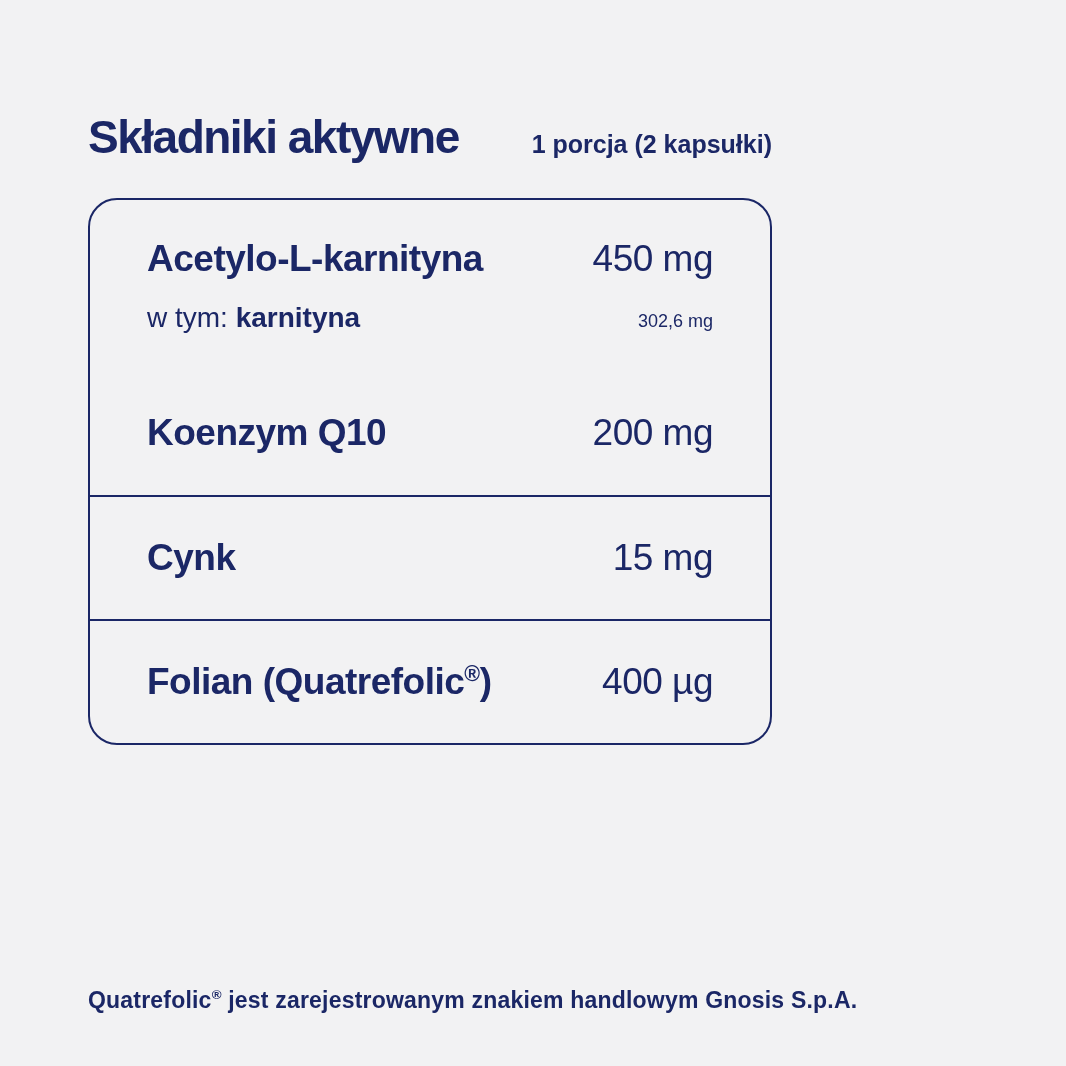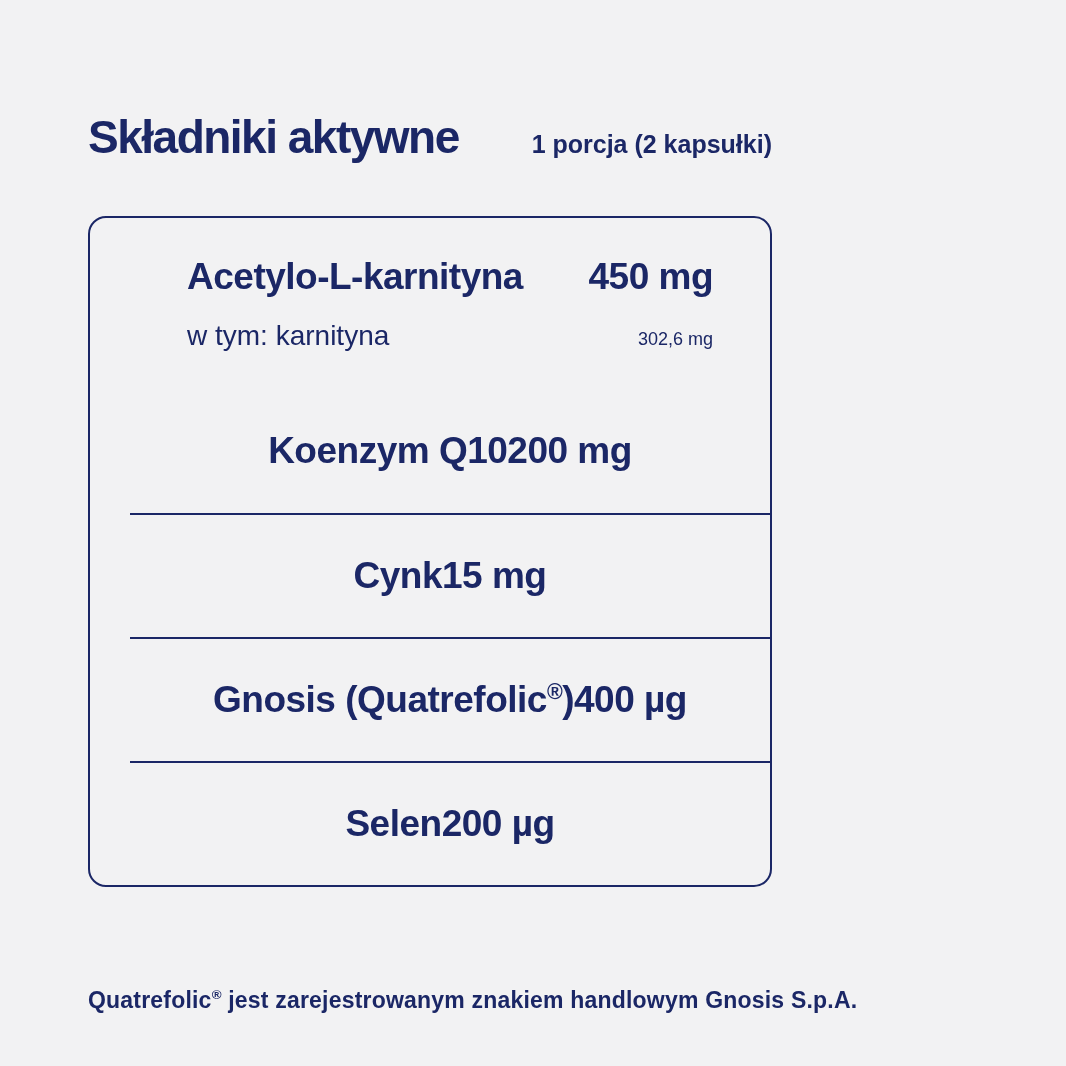--- a/index.html
+++ b/index.html
@@ -29,30 +29,29 @@
     font-weight: 700;
     letter-spacing: -1.5px;
     color: var(--navy);
   }
   .serving {
     font-size: 25px;
     font-weight: 700;
     color: var(--navy);
   }
   .table {
-    margin-top: 52px;
+    margin-top: 34px;
     border: 2px solid var(--navy);
-    border-radius: 18px;
+    border-radius: 29px;
     overflow: hidden;
     background: var(--bg);
-    padding-left: 40px;
   }
   .row {
     display: flex;
-    justify-content: center;
+    justify-content: space-between;
     align-items: center;
     height: 124px;
     padding: 0 57px 0 57px;
   }
   .row + .row { border-top: 2px solid var(--navy); }
   .row-tall {
     display: flex;
     flex-direction: column;
     justify-content: center;
     gap: 22px;
@@ -64,26 +63,26 @@
     justify-content: space-between;
     align-items: baseline;
   }
   .name {
     font-size: 37px;
     font-weight: 600;
     letter-spacing: -0.5px;
   }
   .value {
     font-size: 37px;
-    font-weight: 700;
+    font-weight: 400;
     letter-spacing: -0.5px;
   }
   .subline .sub-prefix { font-weight: 400; }
   .subline { font-size: 28px; }
-  .sub-name { font-weight: 400; }
+  .sub-name { font-weight: 700; }
   .sub-value { font-size: 18px; font-weight: 500; }
   sup.tm {
     font-size: 58%;
     vertical-align: super;
     line-height: 0;
   }
   .footnote {
     position: absolute;
     left: 88px;
     bottom: 52px;
@@ -120,26 +119,22 @@
       <span class="name">Koenzym Q10</span>
       <span class="value">200 mg</span>
     </div>
 
     <div class="row">
       <span class="name">Cynk</span>
       <span class="value">15 mg</span>
     </div>
 
     <div class="row">
-      <span class="name"><span>Gnosis (Quatrefolic</span><sup class="tm">®</sup><span>)</span></span>
+      <span class="name"><span>Folian (Quatrefolic</span><sup class="tm">®</sup><span>)</span></span>
       <span class="value">400 µg</span>
     </div>
 
-    <div class="row">
-      <span class="name">Selen</span>
-      <span class="value">200 µg</span>
-    </div>
 
   </div>
 
   <p class="footnote"><span>Quatrefolic</span><sup class="tm">®</sup><span> jest zarejestrowanym znakiem handlowym Gnosis S.p.A.</span></p>
 
 </div>
 
 </body></html>

